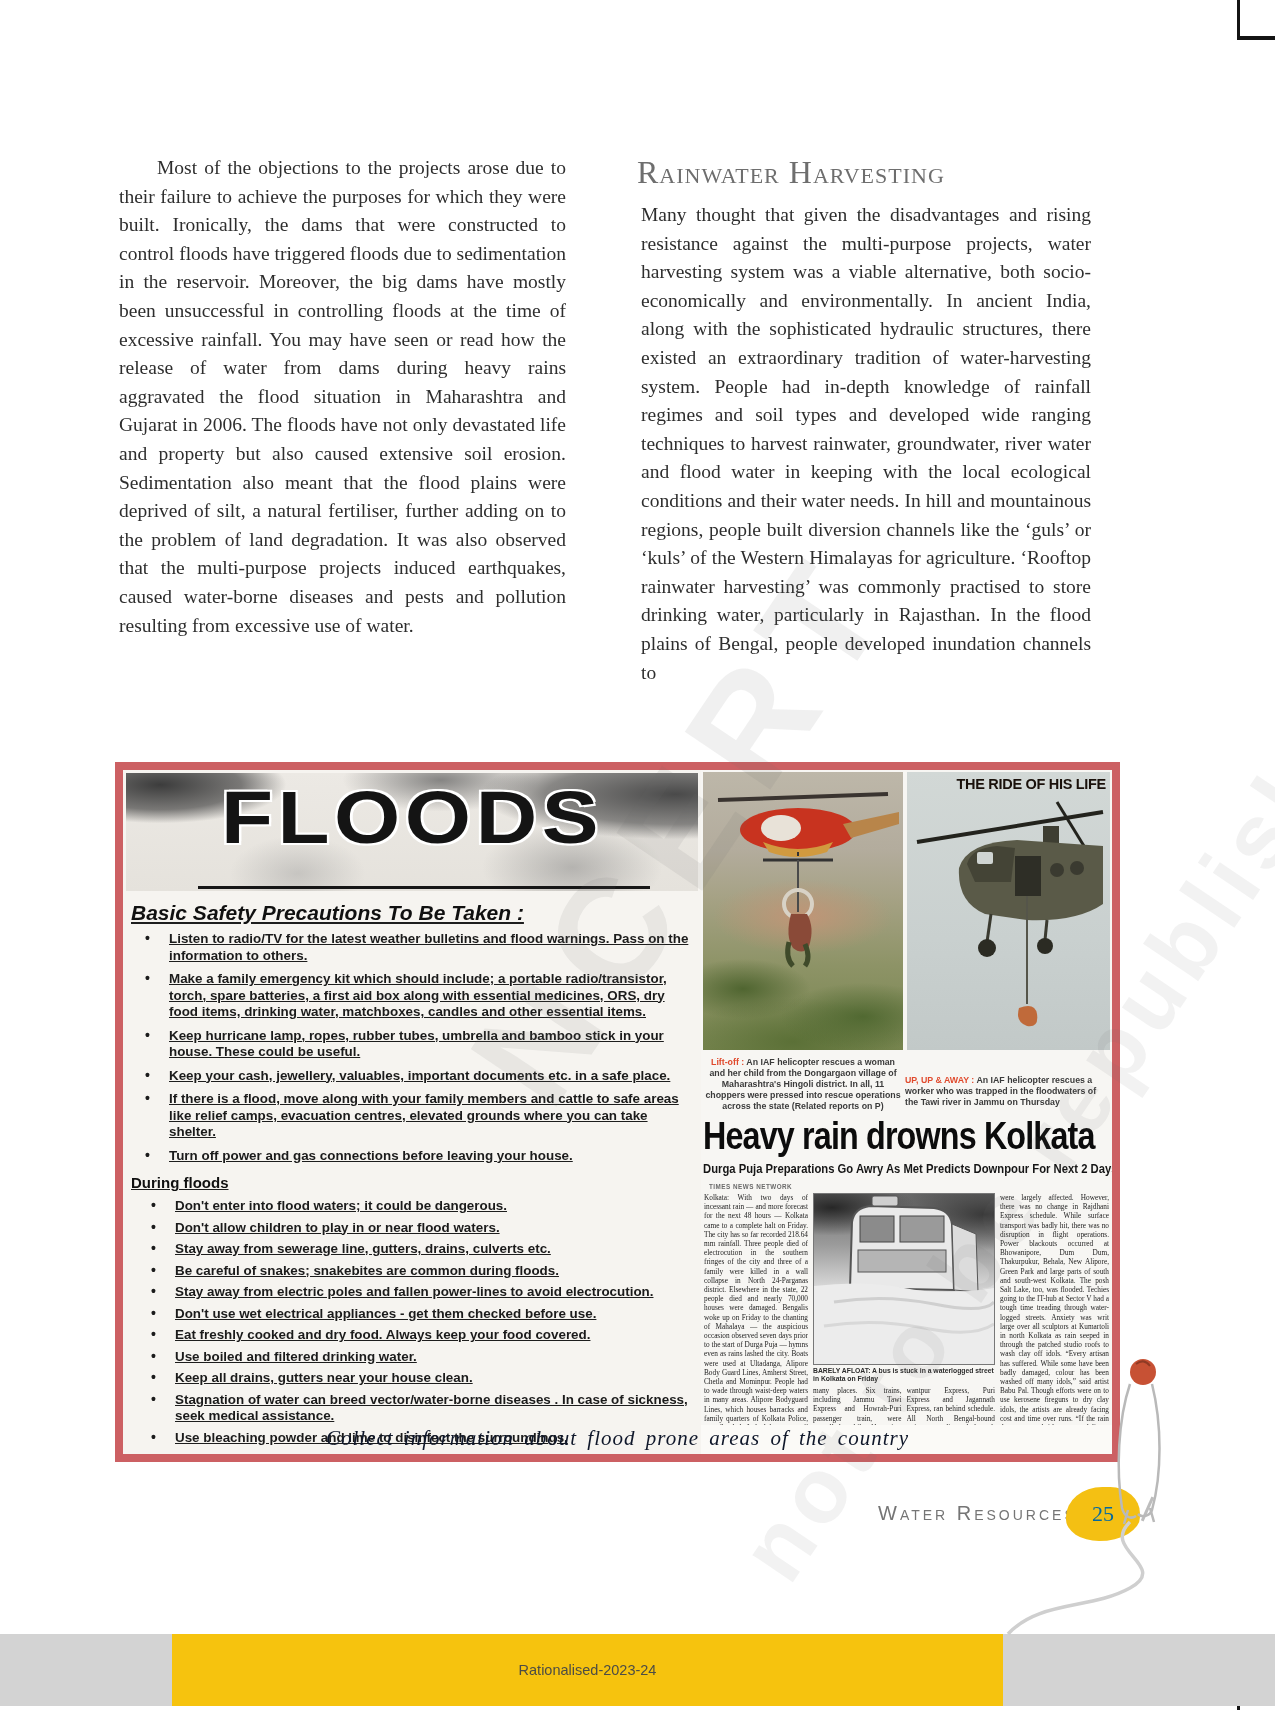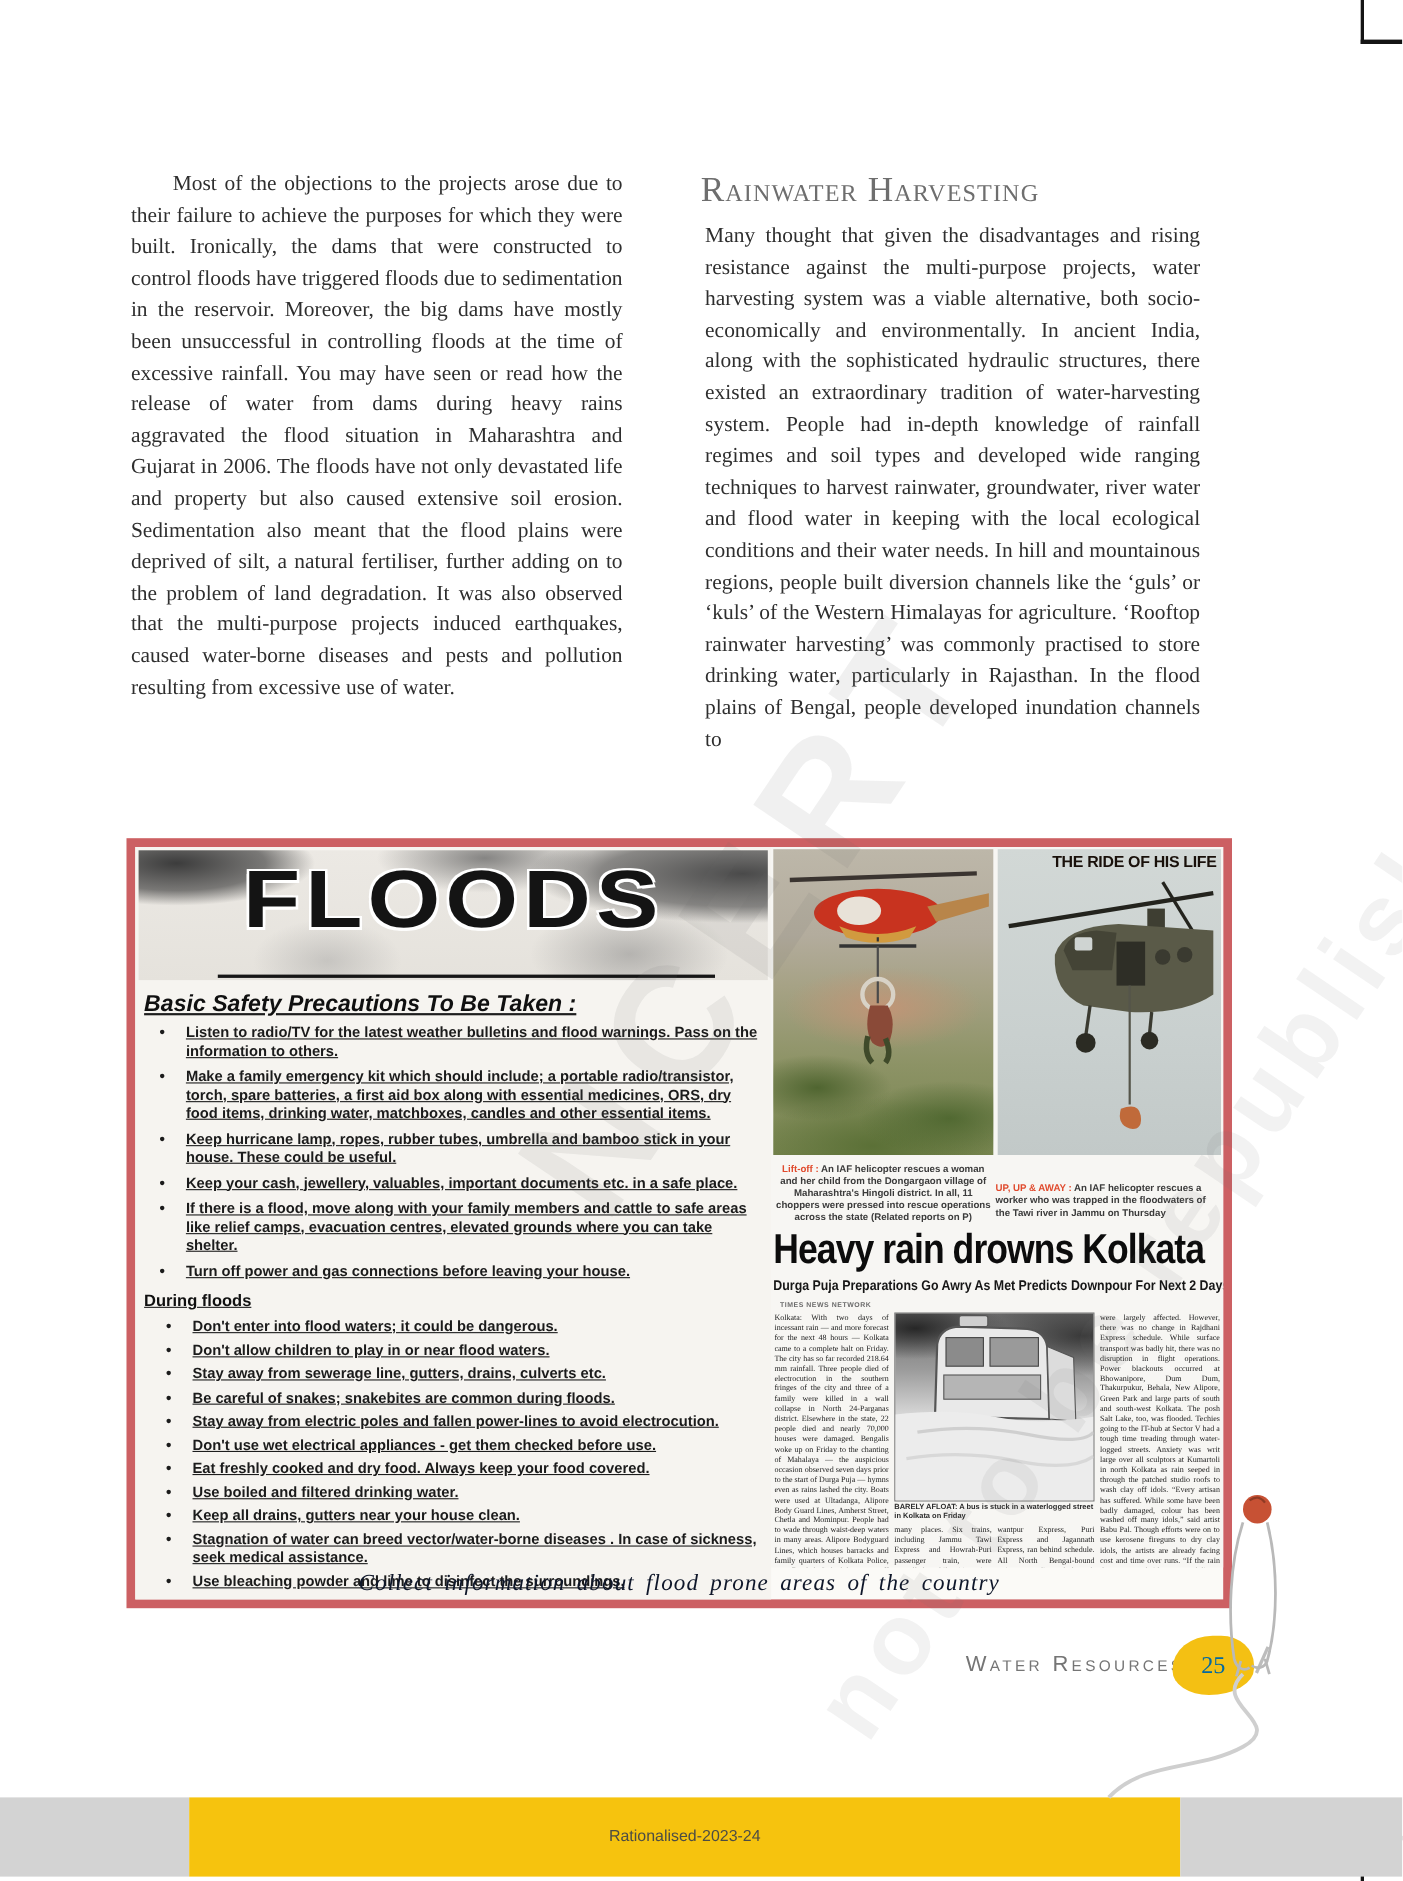--- a/index.html
+++ b/index.html
@@ -101,21 +101,21 @@
   .footer-title{position:absolute;left:878px;top:1502px;font-family:"Liberation Sans",sans-serif;
       font-variant:small-caps;font-size:20px;letter-spacing:3px;color:#757575;}
   .page-blob{position:absolute;left:1066px;top:1487px;width:74px;height:54px;background:#f4c013;
       border-radius:55% 45% 62% 50%/62% 55% 50% 45%;display:flex;align-items:center;
       justify-content:center;font-size:22px;color:#0369a1;}
   .blob-slash{position:absolute;left:1146px;top:1496px;width:3px;height:26px;background:#bdbdbd;
       transform:rotate(24deg);}
   .figure-art{position:absolute;left:980px;top:1350px;z-index:4;}
   .bottom-bar{position:absolute;left:0;top:1634px;width:1275px;height:72px;display:flex;z-index:1;}
   .seg-gray-l{width:172px;background:#d3d3d3;}
-  .seg-yellow{width:901px;background:#f6c30e;display:flex;align-items:center;justify-content:center;}
+  .seg-yellow{width:831px;background:#f6c30e;display:flex;align-items:center;justify-content:center;}
   .seg-yellow span{font-family:"Liberation Sans",sans-serif;font-size:14.5px;color:#4c4c45;}
   .seg-gray-r{flex:1;background:#d3d3d3;}
 </style>
 </head>
 <body>
 
 <div class="page">
 
   <div>
     <div class="mark" style="left:1237px;top:0;width:3px;height:40px;"></div>

